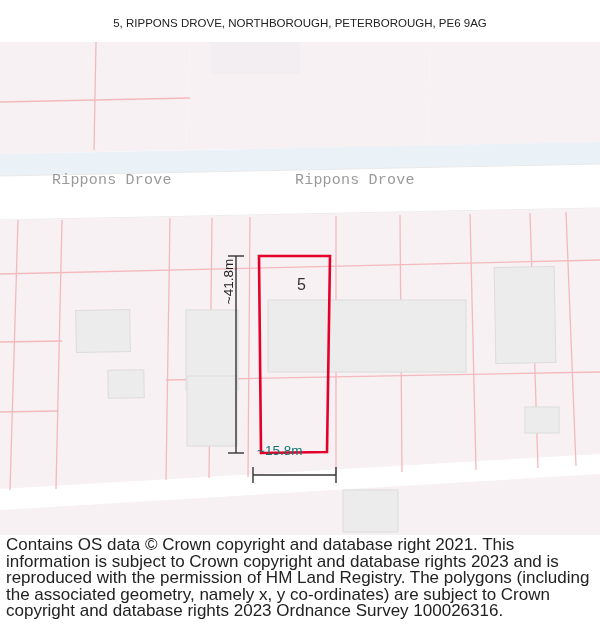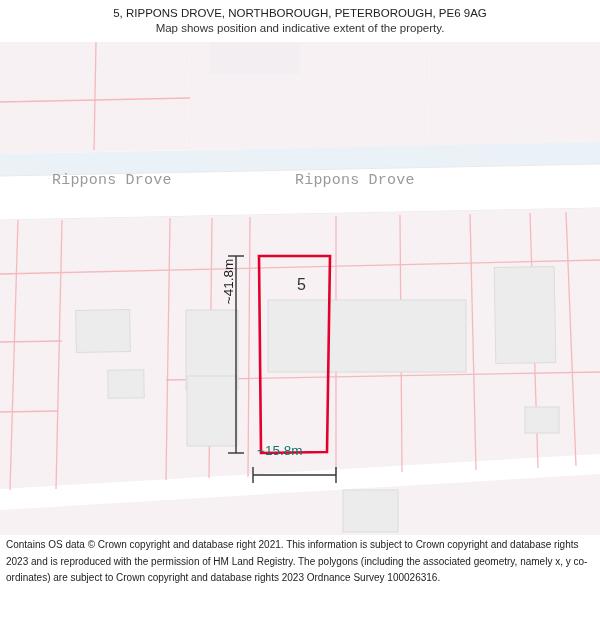--- a/index.html
+++ b/index.html
@@ -15,21 +15,21 @@
     overflow: hidden;
   }
   .page {
     position: relative;
     width: 600px;
     height: 625px;
   }
   
   .header {
     width: 600px;
-    padding-top: 6px;
+    padding-top: 16px;
     text-align: center;
   }
   .header .addr {
     font-size: 11.5px;
     line-height: 15px;
     color: #222;
   }
   .header .sub {
     font-size: 11.5px;
     line-height: 15px;
@@ -96,33 +96,32 @@
     white-space: nowrap;
   }
   
   .footer {
     position: absolute;
     top: 537px;
     left: 0;
     width: 600px;
     padding: 0 6px;
     box-sizing: border-box;
-    font-size: 10px;
+    font-size: 17px;
     line-height: 16.5px;
     color: #222;
   }
 </style>
 </head>
 <body>
 
 <div class="page">
 
   <div class="header">
     <div class="addr">5, RIPPONS DROVE, NORTHBOROUGH, PETERBOROUGH, PE6 9AG</div>
-    <div class="sub">Map shows position and indicative extent of the property.</div>
   </div>
 
   <div class="map-wrap">
     <svg class="map-svg" width="600" height="493" viewBox="0 0 600 493">
 
       <rect x="0" y="0" width="600" height="493" fill="#ffffff"></rect>
 
       <polygon points="0,0 190,0 186,108 0,112" fill="#f7f1f4" stroke="none"></polygon>
 
       <polygon points="190,0 430,0 428,104 186,108" fill="#f7f1f4" stroke="none"></polygon>

